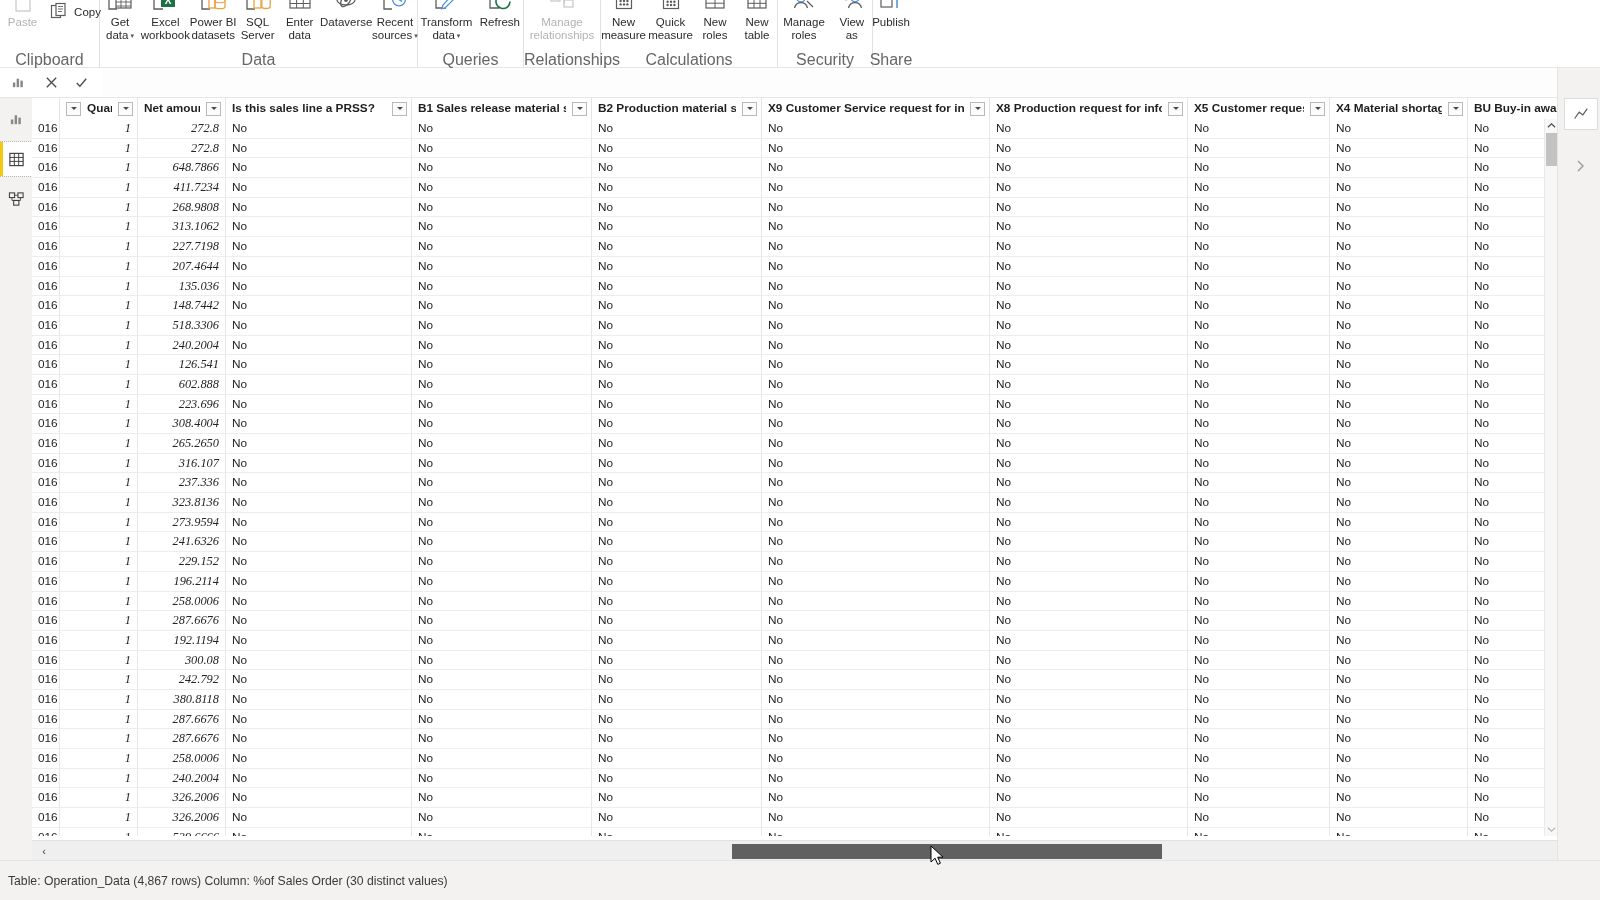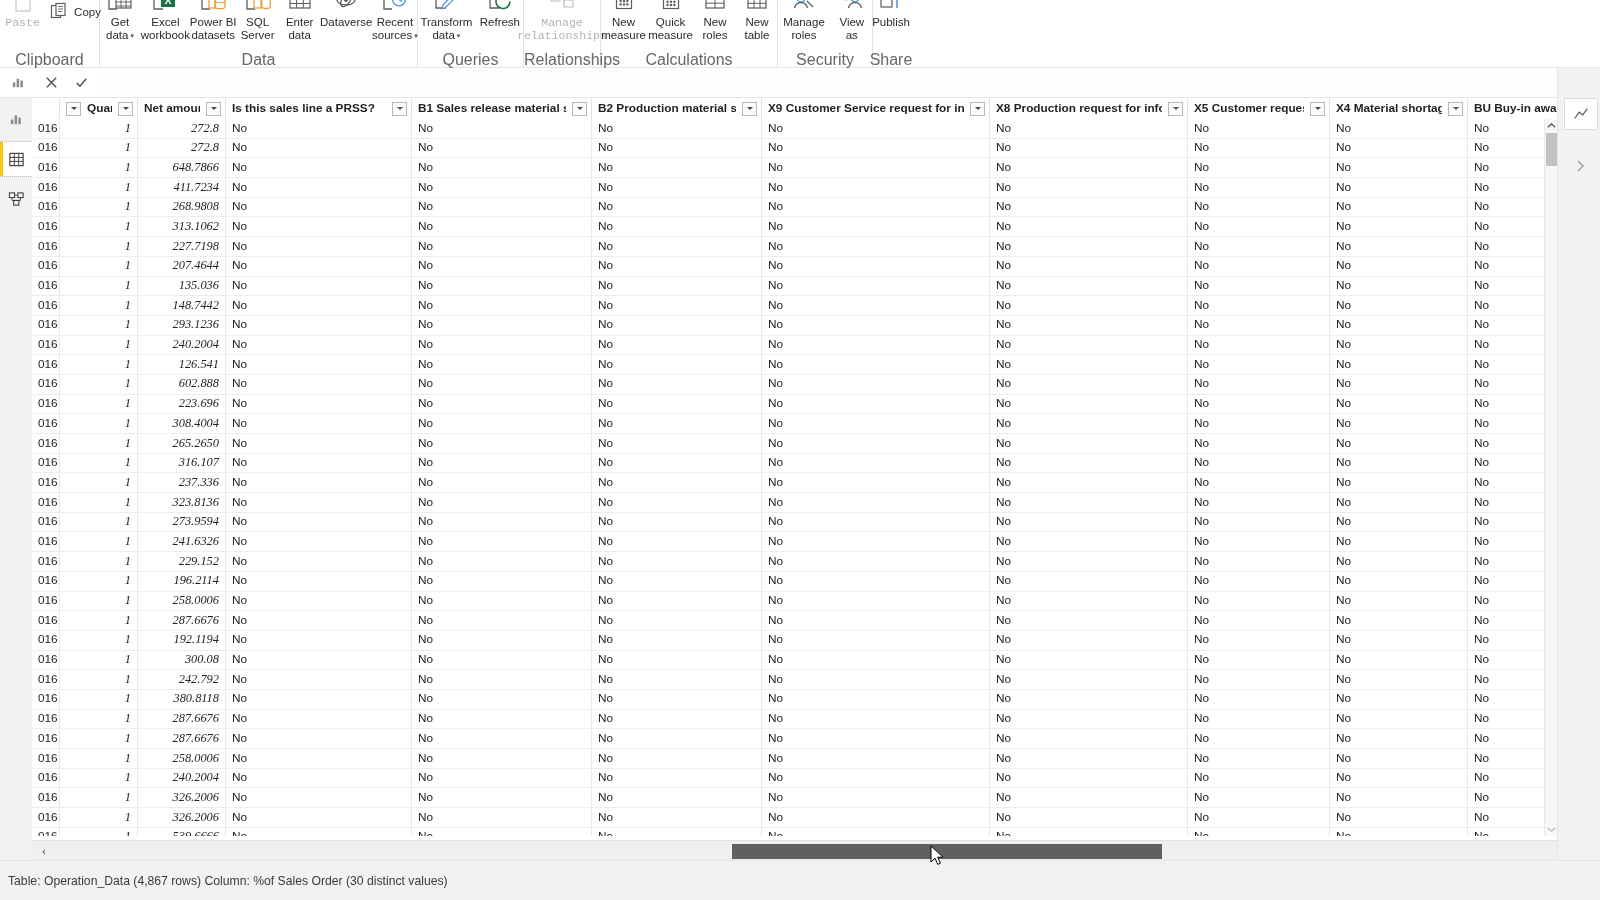--- a/index.html
+++ b/index.html
@@ -36,21 +36,21 @@
     padding: 1px 5px 0 5px; min-width: 40px; cursor: default;
   }
   .rbtn .ico {
     height: 26px; display: flex; align-items: flex-end; justify-content: center;
     margin-bottom: 1px;
   }
   .rbtn .lbl {
     font-size: 11.5px; color: #2b2b2b; line-height: 13px; text-align: center;
     white-space: nowrap;
   }
-  .rbtn.disabled .lbl { color: #b3b3b3; font-family: Liberation Mono, monospace; }
+  .rbtn.disabled .lbl { color: #b3b3b3; }
   .rbtn.disabled .ico { opacity: .35; }
   .caret { font-size: 7px; color: #555; vertical-align: 1px; margin-left: 2px; }
 
   
   svg { display: block; }
 
   
   #grp-clipboard .rgroup-items { justify-content: flex-start; padding-left: 2px; }
   .paste-btn { width: 46px; }
   .copy-btn { flex-direction: row; align-items: center; gap: 4px; padding-top: 14px; }
@@ -119,21 +119,21 @@
     content: ""; width: 0; height: 0;
     border-left: 3.2px solid transparent; border-right: 3.2px solid transparent;
     border-top: 3.6px solid #4a4a4a;
   }
 
   #rows {
     position: absolute; left: 0; top: 21px; width: 100%; height: 717px;
     overflow: hidden;
   }
   .row {
-    height: 19.7px; display: flex; align-items: center;
+    height: 19.7px; display: flex; align-items: flex-start;
     border-bottom: 1px solid #ededed; white-space: nowrap;
   }
   .cell {
     height: 19.7px; line-height: 19.7px; font-size: 11.8px; color: #252423;
     border-right: 1px solid #e8e8e8; padding: 0 6px; flex: none; overflow: hidden;
   }
   .cell.num { text-align: right; font-style: italic; font-family: "Liberation Serif", serif; font-size: 12.4px; }
   .cell.txt { text-align: left; }
 
   
@@ -686,21 +686,21 @@
         <div class="cell c-b2 txt">No</div>
         <div class="cell c-x9 txt">No</div>
         <div class="cell c-x8 txt">No</div>
         <div class="cell c-x5 txt">No</div>
         <div class="cell c-x4 txt">No</div>
         <div class="cell c-bu txt">No</div>
       </div>
       <div class="row">
         <div class="cell c-date txt">016</div>
         <div class="cell c-qty num">1</div>
-        <div class="cell c-net num">293.1236</div>
+        <div class="cell c-net num">518.3306</div>
         <div class="cell c-prss txt">No</div>
         <div class="cell c-b1 txt">No</div>
         <div class="cell c-b2 txt">No</div>
         <div class="cell c-x9 txt">No</div>
         <div class="cell c-x8 txt">No</div>
         <div class="cell c-x5 txt">No</div>
         <div class="cell c-x4 txt">No</div>
         <div class="cell c-bu txt">No</div>
       </div>
       <div class="row">

